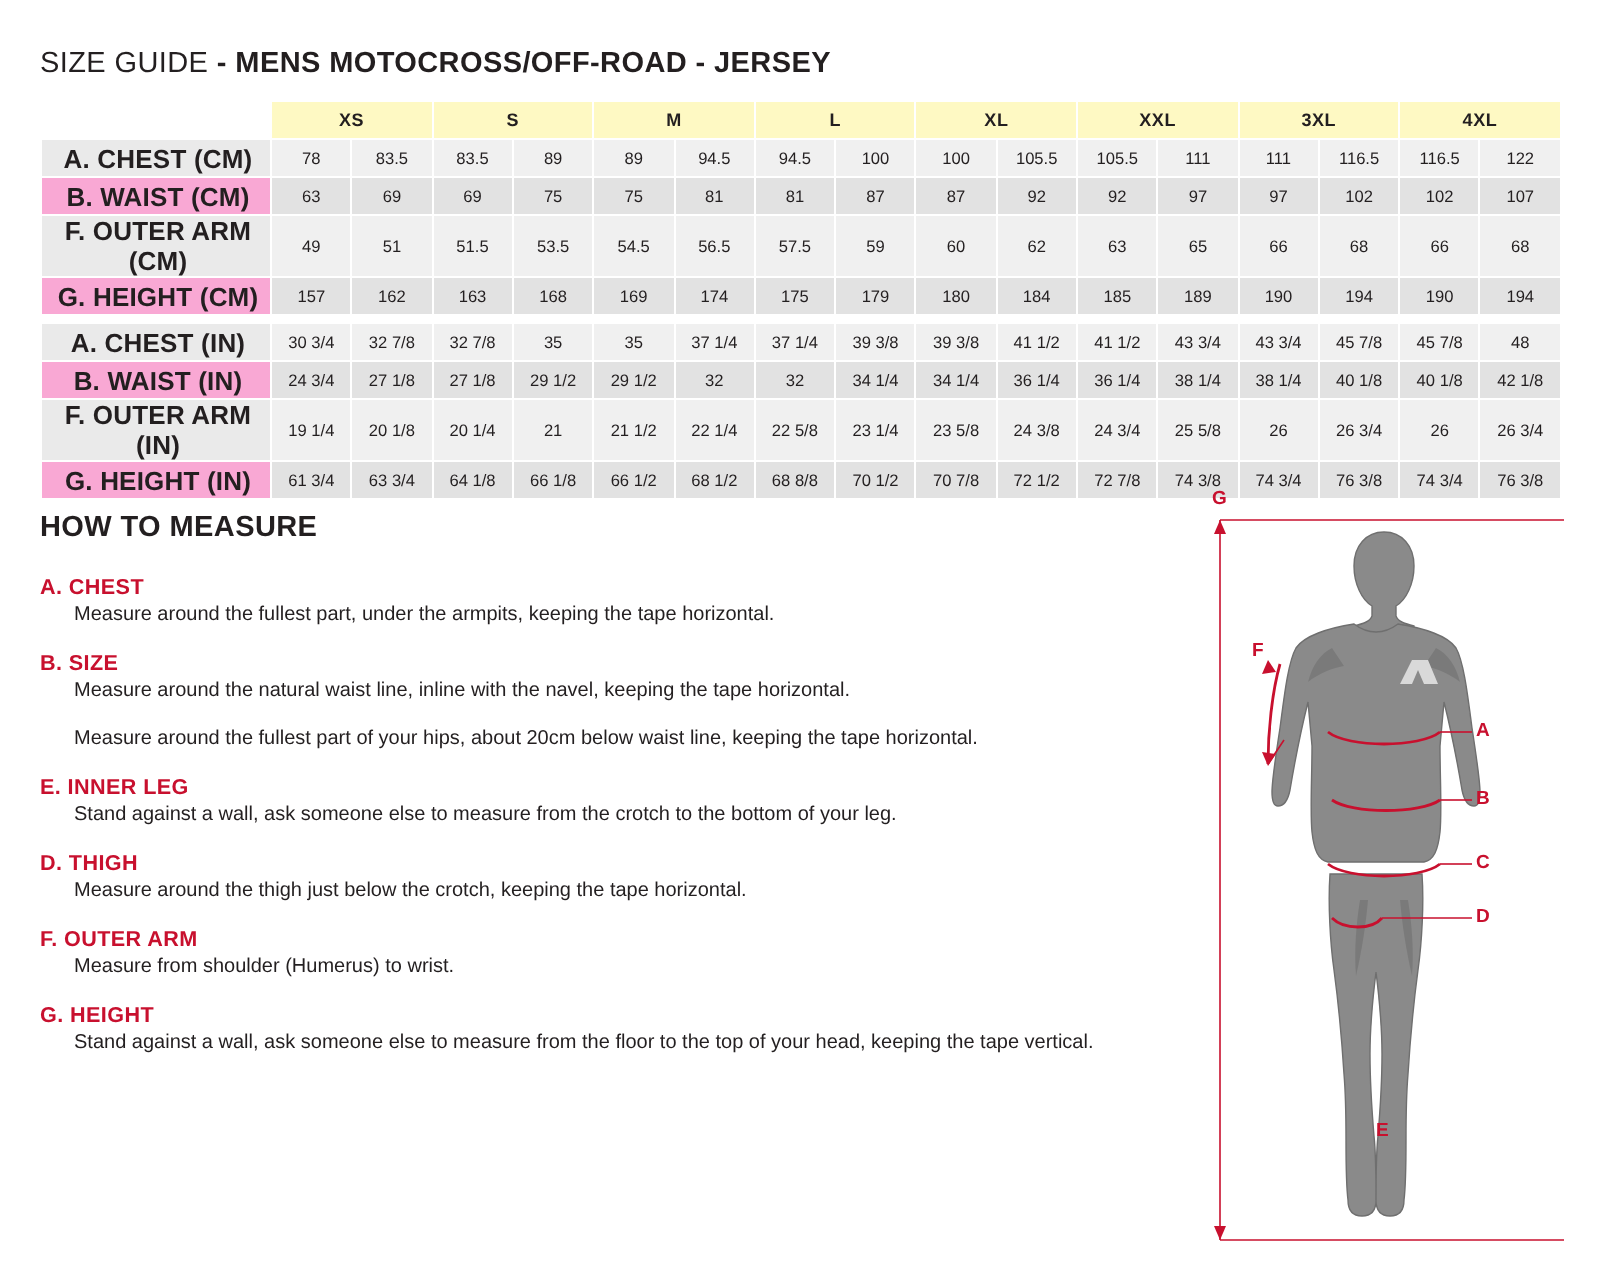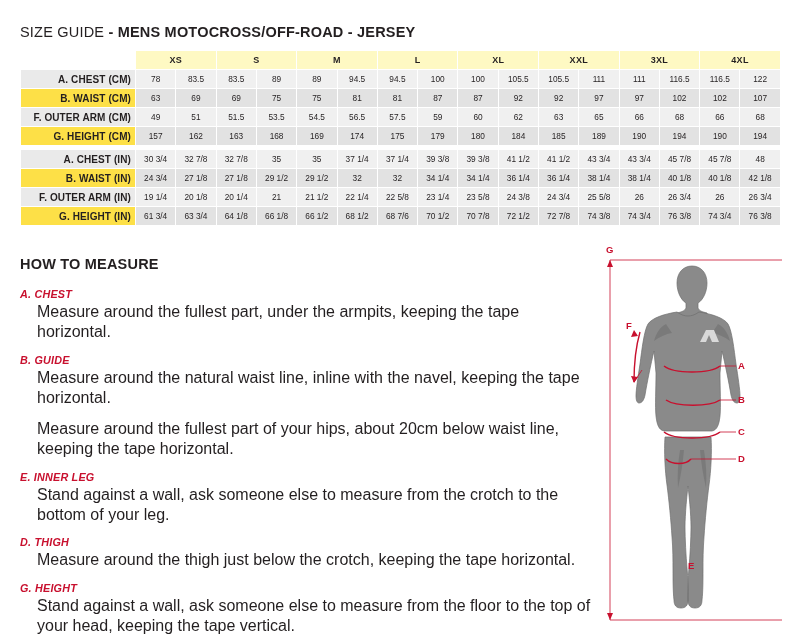--- a/index.html
+++ b/index.html
@@ -46,31 +46,31 @@
     color: #231f20;
   }
   .size-table thead th {
     background: #fef9c3;
     font-weight: 700;
     font-size: 9px;
     letter-spacing: .3px;
   }
   .size-table thead th.blank { background: #ffffff; border-color:#ffffff; }
   .size-table td.rowlabel {
-    text-align: right;
-    font-weight: 700;
-    font-size: 10px;
+    text-align: center;
+    font-weight: 700;
+    font-size: 13px;
     padding-left: 6px;
     background: #e9e9e9;
     letter-spacing: .1px;
   }
   .size-table tbody tr.odd td { background: #f0f0f0; }
   .size-table tbody tr.even td { background: #e2e2e2; }
   .size-table tbody tr.odd td.rowlabel { background: #eaeaea; }
-  .size-table tbody tr.even td.rowlabel { background: #fde047; }
+  .size-table tbody tr.even td.rowlabel { background: #f9a8d4; }
   .spacer-row td { height: 4px; border: none; background: #ffffff !important; padding: 0; }
 
   
   .howto-title {
     position: absolute;
     left: 20px; top: 256px;
     font-size: 14.5px;
     font-weight: 700;
     letter-spacing: .2px;
   }
@@ -79,24 +79,23 @@
     left: 20px; top: 288px;
     width: 575px;
   }
   .howto-item { margin-bottom: 11.5px; }
   .howto-label {
     color: #c8102e;
     font-weight: 700;
     font-size: 10.8px;
     letter-spacing: .2px;
     margin-bottom: 2px;
-    font-style: italic;
   }
   .howto-desc {
-    font-size: 16px;
+    font-size: 10px;
     color: #231f20;
     line-height: 1.25;
     padding-left: 17px;
   }
 
   
   .figure {
     position: absolute;
     left: 596px; top: 252px;
     width: 192px; height: 376px;
@@ -276,62 +275,62 @@
         <td>26 3/4</td>
       </tr>
       <tr class="even">
         <td class="rowlabel">G. HEIGHT (IN)</td>
         <td>61 3/4</td>
         <td>63 3/4</td>
         <td>64 1/8</td>
         <td>66 1/8</td>
         <td>66 1/2</td>
         <td>68 1/2</td>
-        <td>68 7/6</td>
+        <td>68 8/8</td>
         <td>70 1/2</td>
         <td>70 7/8</td>
         <td>72 1/2</td>
         <td>72 7/8</td>
         <td>74 3/8</td>
         <td>74 3/4</td>
         <td>76 3/8</td>
         <td>74 3/4</td>
         <td>76 3/8</td>
       </tr>
     </tbody>
   </table>
 
   <div class="howto-title">HOW TO MEASURE</div>
   <div class="howto-list">
     <div class="howto-item">
       <div class="howto-label">A. CHEST</div>
       <div class="howto-desc">Measure around the fullest part, under the armpits, keeping the tape horizontal.</div>
     </div>
     <div class="howto-item">
-      <div class="howto-label">B. GUIDE</div>
+      <div class="howto-label">B. SIZE</div>
       <div class="howto-desc">Measure around the natural waist line, inline with the navel, keeping the tape horizontal.</div>
     </div>
     <div class="howto-item">
       <div class="howto-desc">Measure around the fullest part of your hips, about 20cm below waist line, keeping the tape horizontal.</div>
     </div>
     <div class="howto-item">
       <div class="howto-label">E. INNER LEG</div>
       <div class="howto-desc">Stand against a wall, ask someone else to measure from the crotch to the bottom of your leg.</div>
     </div>
     <div class="howto-item">
       <div class="howto-label">D. THIGH</div>
       <div class="howto-desc">Measure around the thigh just below the crotch, keeping the tape horizontal.</div>
     </div>
     <div class="howto-item">
+      <div class="howto-label">F. OUTER ARM</div>
+      <div class="howto-desc">Measure from shoulder (Humerus) to wrist.</div>
+    </div>
+    <div class="howto-item">
       <div class="howto-label">G. HEIGHT</div>
       <div class="howto-desc">Stand against a wall, ask someone else to measure from the floor to the top of your head, keeping the tape vertical.</div>
-    </div>
-    <div class="howto-item">
-      <div class="howto-label">F. OUTER ARM</div>
-      <div class="howto-desc">Measure from shoulder (Humerus) to wrist.</div>
     </div>
   </div>
 
   <div class="figure">
     <svg width="192" height="376" viewBox="0 0 192 376">
 
       <g stroke="#c8102e" stroke-width="0.8">
         <line x1="14" y1="8" x2="186" y2="8"></line>
         <line x1="14" y1="368" x2="186" y2="368"></line>
         <line x1="14" y1="8" x2="14" y2="368"></line>

